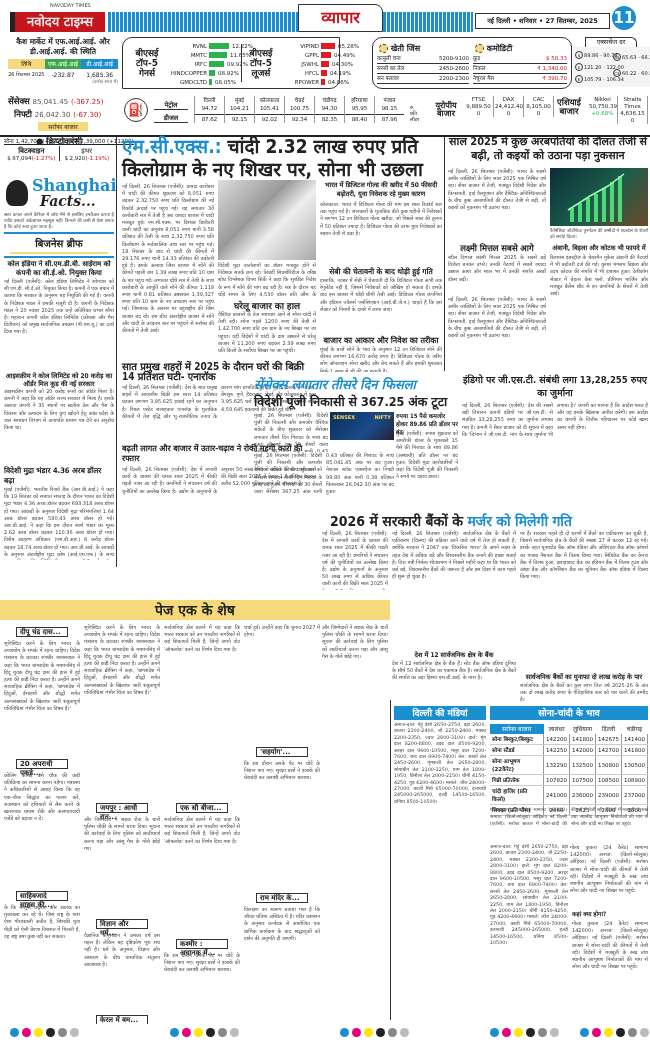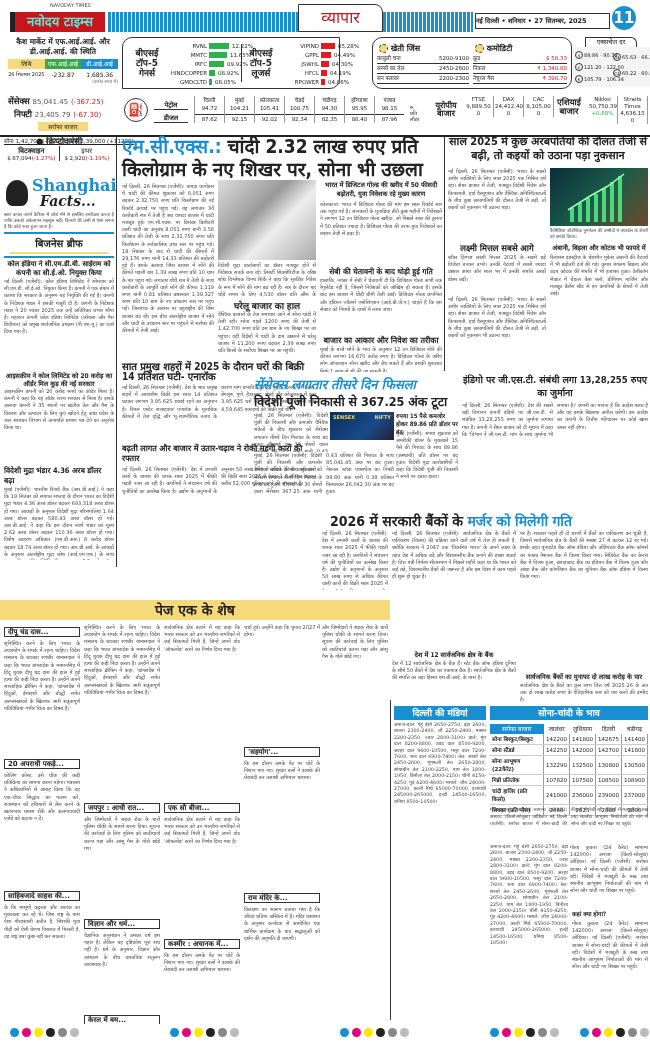--- a/index.html
+++ b/index.html
@@ -1,24 +1,24 @@
 <!DOCTYPE html>
 <html><head>
 <meta charset="utf-8">
 <style>
 *{box-sizing:border-box;margin:0;padding:0}
 body{width:650px;height:1043px;background:#fff;font-family:"DejaVu Sans",sans-serif;color:#222;overflow:hidden;position:relative}
 .abs{position:absolute}
 .masthead{left:0;top:0;width:650px;height:34px}
-.logo{left:10px;top:12px;width:95px;height:20px;background:#c4161c;color:#5eead4;font-weight:bold;font-size:13px;text-align:center;line-height:20px;border-left:5px solid #222}
+.logo{left:10px;top:12px;width:95px;height:20px;background:#c4161c;color:#e5e5e5;font-weight:bold;font-size:13px;text-align:center;line-height:20px;border-left:5px solid #222}
 .logo-small{left:50px;top:2px;font-size:5px;color:#444}
 .stripe{left:108px;top:12px;width:190px;height:20px;background:repeating-linear-gradient(90deg,#1a8fd0 0 3px,#fff 3px 4px)}
 .stripe2{left:383px;top:12px;width:90px;height:20px;background:repeating-linear-gradient(90deg,#1a8fd0 0 3px,#fff 3px 4px)}
-.section-title{left:298px;top:4px;width:85px;height:28px;border:1px solid #333;border-radius:0 8px 0 0;font-weight:normal;font-size:16px;color:#c4161c;text-align:center;line-height:26px;font-family:"DejaVu Serif",serif}
-.dateline{left:475px;top:13px;width:135px;height:16px;border:1px solid #333;font-size:6.5px;line-height:14px;font-weight:bold}
+.section-title{left:298px;top:4px;width:85px;height:28px;border:1px solid #333;border-radius:0 8px 0 0;font-weight:bold;font-size:16px;color:#c4161c;text-align:center;line-height:26px;font-family:"DejaVu Serif",serif}
+.dateline{left:475px;top:13px;width:135px;height:16px;border:1px solid #333;font-size:6.5px;text-align:center;line-height:14px;font-weight:bold}
 .pageno{left:612px;top:6px;width:24px;height:24px;border-radius:50%;background:#1a8fd0;color:#fff;font-weight:bold;font-size:15px;text-align:center;line-height:24px}
 .fii-box{left:8px;top:37px;width:110px;height:52px;font-size:7px}
 .fii-title{text-align:center;font-weight:bold;font-size:7.5px;line-height:10px}
 .fii-head{display:flex;margin-top:2px}
 .fii-head span{flex:1;text-align:center;font-size:6px;padding:1px;color:#222}
 .fii-row{display:flex;font-size:6px;margin-top:2px}
 .fii-row span{flex:1;text-align:center}
 .gainers{left:122px;top:37px;width:218px;height:52px;border:1px solid #333;border-radius:10px 0 10px 0;font-size:6px}
 .glabel{position:absolute;top:10px;font-weight:bold;font-size:9px;text-align:center;line-height:10px}
 .grow{position:absolute;display:flex;align-items:center;height:8px;font-size:5.5px}
@@ -32,21 +32,21 @@
 .euro{left:430px;top:96px;width:220px;height:36px;font-size:5.5px}
 .hr{background:#222;height:2px}
 .sarafa-tag{left:38px;top:122px;width:50px;height:9px;background:#f6d97a;font-size:6px;text-align:center;line-height:9px}
 .col-text{font-size:5px;line-height:7.2px;color:#444;text-align:justify;overflow:hidden}
 .head{font-weight:bold;color:#222;font-family:"DejaVu Sans Condensed","DejaVu Sans",sans-serif}
 .blue{color:#1a8fd0}
 .img-silver{background:linear-gradient(135deg,#ddd,#999 40%,#eee 60%,#aaa)}
 .img-chart{background:linear-gradient(135deg,#0c2d3a,#1a5d4a 50%,#6a4a2a)}
 .img-sensex{background:linear-gradient(135deg,#0a2f5a,#1a4a8a 60%,#223)}
 .banner-yellow{background:#f6d97a}
-.boxhead{border:1px solid #333;font-size:7px;font-weight:bold;padding:0 3px;height:10px;line-height:9px;margin:3px 0}
+.boxhead{border:1px solid #333;font-size:7px;font-weight:bold;padding:0 3px;height:10px;line-height:9px;margin:3px 12px}
 table.gold{border-collapse:collapse;font-size:5.5px;width:100%}
 table.gold td{padding:1px 2px;border-bottom:1px solid #ccc;border-right:1px solid #999}
 table.gold th{font-weight:normal;font-size:6px;padding:1px 2px}
 .sec-bar{background:#1a8fd0;color:#fff;text-align:center;font-weight:bold;font-size:9px;height:14px;line-height:14px}
 .reg{display:flex;gap:3px;position:absolute;bottom:6px}
 .reg span{width:9px;height:9px;border-radius:50%}
 </style>
 </head>
 <body>
 
@@ -174,21 +174,21 @@
       <div style="position: absolute; left: 2px; top: 4px; font-size: 5px; white-space: nowrap;"><span style="display: inline-block; width: 8px; height: 8px; border: 1px solid rgb(51, 51, 51); border-radius: 50%; text-align: center; line-height: 7px; font-size: 4px; margin-right: 1px;">$</span><span>89.86 - </span><span>90.74</span></div>
       <div style="position: absolute; left: 2px; top: 16px; font-size: 5px; white-space: nowrap;"><span style="display: inline-block; width: 8px; height: 8px; border: 1px solid rgb(51, 51, 51); border-radius: 50%; text-align: center; line-height: 7px; font-size: 4px; margin-right: 1px;">£</span><span>121.20 - </span><span>122.00</span></div>
       <div style="position: absolute; left: 2px; top: 28px; font-size: 5px; white-space: nowrap;"><span style="display: inline-block; width: 8px; height: 8px; border: 1px solid rgb(51, 51, 51); border-radius: 50%; text-align: center; line-height: 7px; font-size: 4px; margin-right: 1px;">€</span><span>105.79 - </span><span>106.34</span></div>
       <div style="position: absolute; left: 40px; top: 6px; font-size: 5px; white-space: nowrap;"><span style="display: inline-block; width: 8px; height: 8px; border: 1px solid rgb(51, 51, 51); border-radius: 50%; text-align: center; line-height: 7px; font-size: 4px; margin-right: 1px;">A$</span><span>65.63 - </span><span>66.29</span></div>
       <div style="position: absolute; left: 40px; top: 22px; font-size: 5px; white-space: nowrap;"><span style="display: inline-block; width: 8px; height: 8px; border: 1px solid rgb(51, 51, 51); border-radius: 50%; text-align: center; line-height: 7px; font-size: 4px; margin-right: 1px;">C$</span><span>60.22 - </span><span>60.87</span></div>
     </div>
 </div>
 
 <div class="abs indices">
   <div style="font-size:8.5px;color:#222;white-space:nowrap"><span style="font-weight:bold">सेंसेक्स</span> <span style="font-size:7px;color:#555">85,041.45</span> <span style="font-size:7px;color:#c4161c">(-367.25)</span></div>
-  <div style="font-size:8.5px;color:#222;white-space:nowrap;margin-top:2px;padding-left:6px"><span style="font-weight:bold">निफ्टी</span> <span style="font-size:7px;color:#555">23,405.79</span> <span style="font-size:7px;color:#c4161c">(-67.30)</span></div>
+  <div style="font-size:8.5px;color:#222;white-space:nowrap;margin-top:2px;padding-left:6px"><span style="font-weight:bold">निफ्टी</span> <span style="font-size:7px;color:#555">26,042.30</span> <span style="font-size:7px;color:#c4161c">(-67.30)</span></div>
 </div>
 
 <div class="abs fuel">
   <div style="position:absolute;left:2px;top:2px;width:24px;height:24px;border:1px solid #333;border-radius:50%;text-align:center;line-height:22px;font-size:13px">⛽</div>
   <div style="position:absolute;left:32px;top:4px;width:34px;border-bottom:1px solid #333;font-size:6.5px;font-weight:bold;text-align:center">पेट्रोल</div>
   <div style="position:absolute;left:32px;top:17px;width:34px;border-bottom:1px solid #333;font-size:6.5px;font-weight:bold;text-align:center">डीजल</div>
   <div id="fuel-cols" style="position:absolute;left:72px;top:0;display:flex">
       <div style="width: 30px; text-align: center; border-left: 1px solid rgb(153, 153, 153); line-height: 8px;">
         <div>दिल्ली</div>
         <div>94.72</div>

